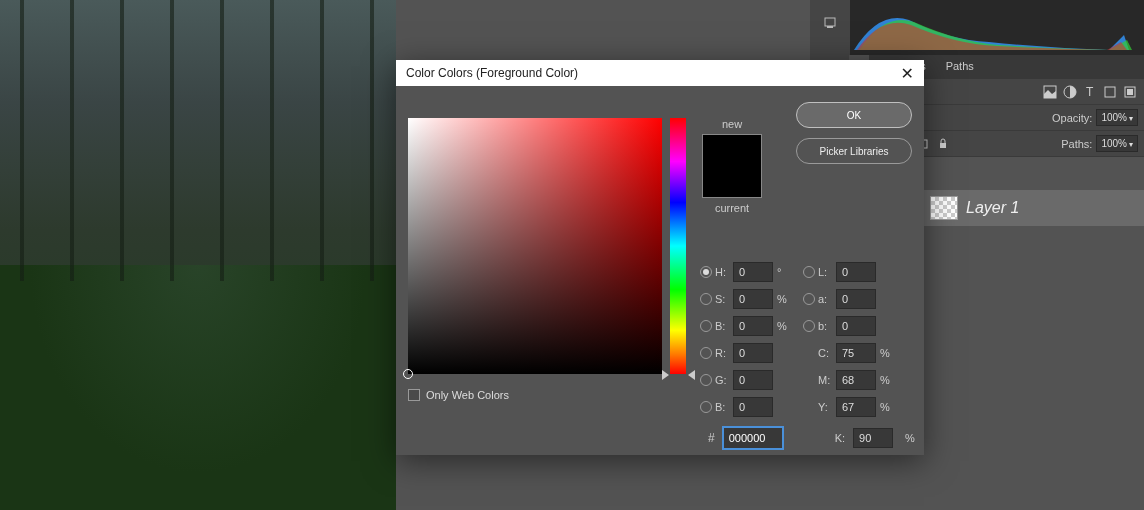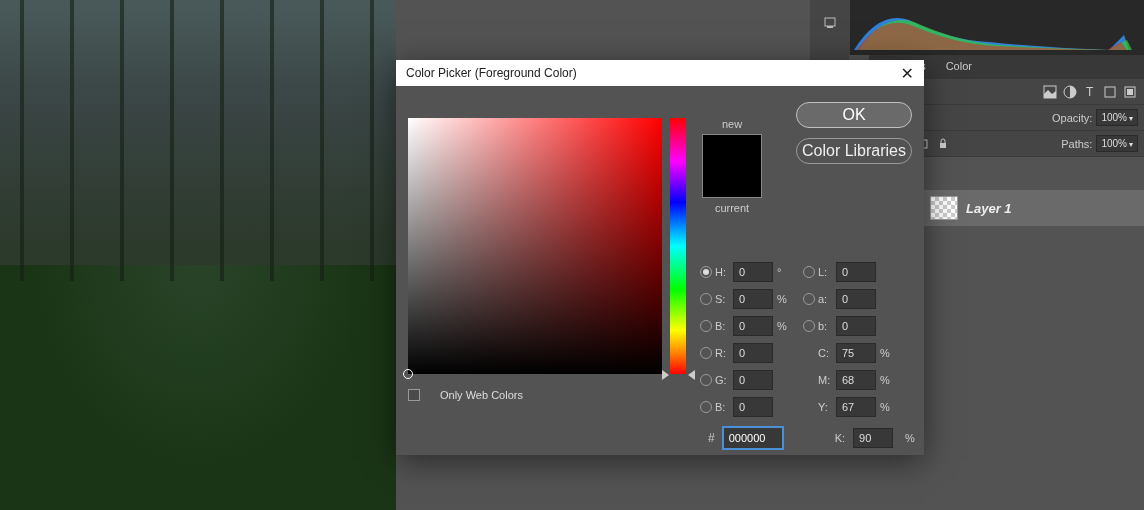--- a/index.html
+++ b/index.html
@@ -32,45 +32,45 @@
 .lbl-sm { color: #ccc; font-size: 11px; }
 .val-box { background: #383838; color: #ddd; font-size: 10px; padding: 2px 4px; border: 1px solid #2a2a2a; position: relative; }
 .val-box::after { content: "▾"; font-size: 8px; margin-left: 2px; }
 .ico { width: 16px; height: 16px; display: flex; align-items: center; justify-content: center; color: #ccc; }
 
 .layers-list { position: absolute; left: 924px; top: 190px; width: 220px; }
 .layer-row { height: 36px; display: flex; align-items: center; gap: 8px; padding: 0 6px; }
 .layer-row.selected { background: #6a6a6a; }
 .layer-thumb { width: 28px; height: 24px; border: 1px solid #999; background: #222; }
 .layer-thumb.checker { background: repeating-conic-gradient(#ccc 0 25%, #fff 0 50%) 0 0/8px 8px; }
-.layer-name { font-size: 13px; color: #eee; font-weight: bold; }
+.layer-name { font-size: 16px; color: #eee; }
 .layer-name.italic { font-style: italic; }
 .lock-ic { margin-left: auto; color: #ccc; font-size: 12px; margin-right: 6px; }
 
 .dialog { position: absolute; left: 396px; top: 60px; width: 528px; height: 395px; background: #535353; box-shadow: 0 6px 30px rgba(0,0,0,0.5); }
 .dlg-title { height: 26px; background: #fff; color: #222; display: flex; align-items: center; padding: 0 10px; font-size: 12px; }
 .dlg-close { margin-left: auto; font-size: 16px; cursor: pointer; }
 
 .sat-field { position: absolute; left: 12px; top: 58px; width: 254px; height: 256px; background: linear-gradient(to top, #000, transparent), linear-gradient(to right, #fff, #ff0000); cursor: crosshair; }
 .sat-cursor { position: absolute; left: -5px; bottom: -5px; width: 10px; height: 10px; border: 1px solid #fff; border-radius: 50%; }
 
 .hue-strip { position: absolute; left: 274px; top: 58px; width: 16px; height: 256px; background: linear-gradient(to bottom, #ff0000 0%, #ff00ff 17%, #0000ff 33%, #00ffff 50%, #00ff00 67%, #ffff00 83%, #ff7f00 92%, #ff0000 100%); }
 .hue-arrow-l, .hue-arrow-r { position: absolute; width: 0; height: 0; border-top: 5px solid transparent; border-bottom: 5px solid transparent; top: 310px; }
 .hue-arrow-l { left: 266px; border-left: 7px solid #ccc; }
 .hue-arrow-r { left: 292px; border-right: 7px solid #ccc; }
 
 .swatch-block { position: absolute; left: 306px; top: 58px; }
 .swatch-lbl { color: #ccc; font-size: 11px; text-align: center; }
 .swatch-pair { width: 60px; height: 64px; border: 1px solid #888; margin: 4px auto; background: #000; }
 
 .btns { position: absolute; right: 12px; top: 42px; width: 116px; }
-.pill { display: block; width: 100%; height: 26px; border-radius: 13px; border: 1px solid #9a9a9a; background: transparent; color: #eee; font-size: 16px; margin-bottom: 10px; cursor: pointer; }
+.pill { display: block; width: 100%; height: 26px; border-radius: 13px; border: 1px solid #9a9a9a; background: transparent; color: #eee; font-size: 10px; margin-bottom: 10px; cursor: pointer; }
 .pill.primary { background: #6a6a6a; border-color: #c0c0c0; color: #fff; font-weight: 500; }
 
-.owc { position: absolute; left: 12px; top: 329px; display: flex; align-items: center; gap: 20px; }
+.owc { position: absolute; left: 12px; top: 329px; display: flex; align-items: center; gap: 6px; }
 .chk { width: 12px; height: 12px; border: 1px solid #999; background: #4a4a4a; }
 .owc-lbl { color: #ddd; font-size: 11px; }
 
 .model-grid { position: absolute; left: 304px; top: 198px; width: 210px; }
 .mrow { display: flex; align-items: center; height: 27px; }
 .radio { width: 12px; height: 12px; border: 1px solid #999; border-radius: 50%; margin-right: 3px; display: flex; align-items: center; justify-content: center; }
 .radio.on::after { content: ""; width: 6px; height: 6px; background: #ddd; border-radius: 50%; }
 .mlbl { color: #ccc; font-size: 11px; width: 18px; }
 .minp { width: 40px; height: 20px; background: #383838; border: 1px solid #2a2a2a; color: #ddd; font-size: 11px; padding: 0 5px; }
 .munit { color: #ccc; font-size: 11px; margin-left: 4px; width: 12px; }
@@ -103,21 +103,21 @@
     <svg width="14" height="14" viewBox="0 0 14 14">
         <rect x="2" y="2" width="10" height="8" fill="none" stroke="#bbb" stroke-width="1"></rect>
         <rect x="4" y="10" width="6" height="2" fill="#bbb"></rect>
       </svg>
   </div>
 </div>
 
 <div class="panel-tabs">
   <div class="tab active partial">rs</div>
   <div class="tab">Channels</div>
-  <div class="tab">Color</div>
+  <div class="tab">Paths</div>
 </div>
 
 <div class="panel-controls">
   <div class="ctrl-row">
     <div class="mini-dd">ind</div>
     <div style="flex:1"></div>
     <div class="ico">
         <svg width="14" height="14" viewBox="0 0 14 14">
           <rect x="1" y="1" width="12" height="12" fill="none" stroke="#ccc"></rect>
           <path d="M1 9 L5 5 L9 9 L13 6 L13 13 L1 13 Z" fill="#ccc"></path>
@@ -193,40 +193,40 @@
 
 <div class="layers-list">
   <div class="layer-row selected">
     <div class="layer-thumb checker"></div>
     <span class="layer-name italic">Layer 1</span>
   </div>
 </div>
 
 <div class="dialog">
   <div class="dlg-title">
-    <span>Color Picker (Foreground Color)</span>
+    <span>Color Colors (Foreground Color)</span>
     <span class="dlg-close">✕</span>
   </div>
 
   <div class="sat-field">
     <div class="sat-cursor"></div>
   </div>
   <div class="hue-strip"></div>
   <div class="hue-arrow-l"></div>
   <div class="hue-arrow-r"></div>
 
   <div class="swatch-block">
     <div class="swatch-lbl">new</div>
     <div class="swatch-pair"></div>
     <div class="swatch-lbl">current</div>
   </div>
 
   <div class="btns">
     <button class="pill primary">OK</button>
-    <button class="pill">Color Libraries</button>
+    <button class="pill">Picker Libraries</button>
   </div>
 
   <div class="owc">
     <div class="chk"></div>
     <span class="owc-lbl">Only Web Colors</span>
   </div>
 
   <div class="model-grid">
     <div class="mrow">
       <div class="radio on"></div>

